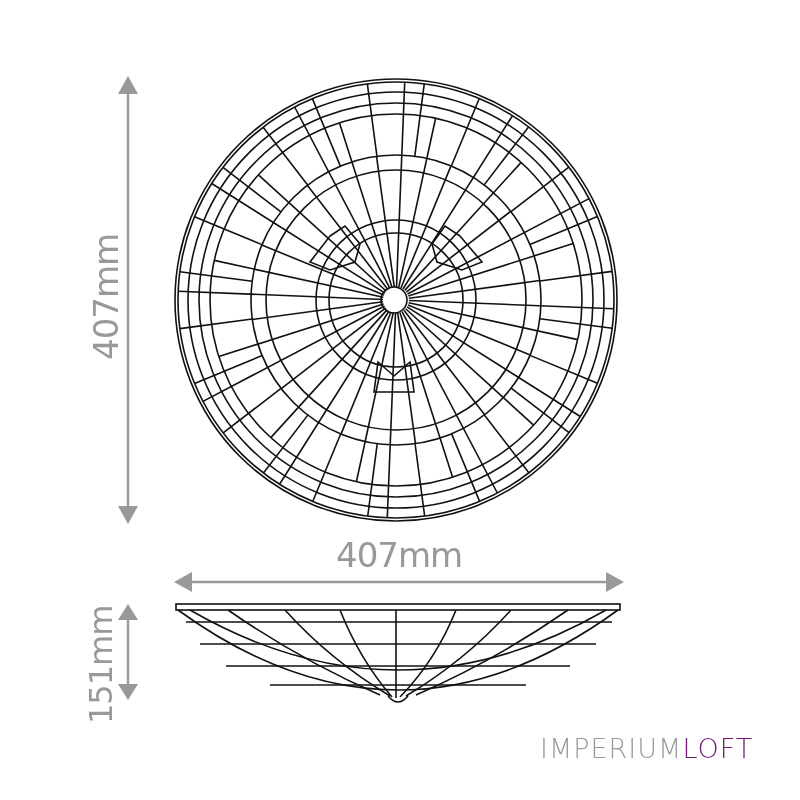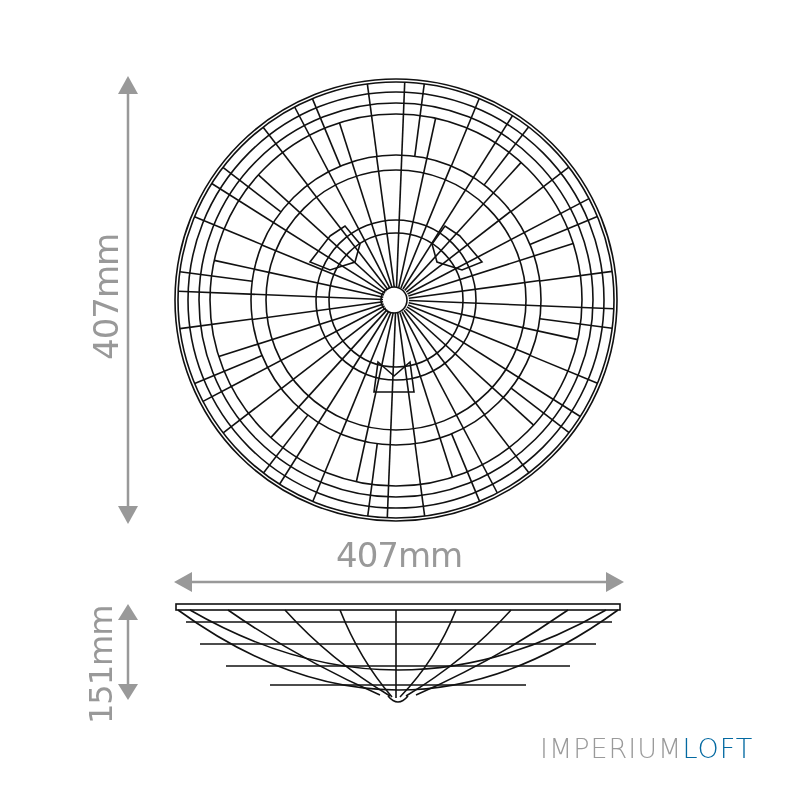--- a/index.html
+++ b/index.html
@@ -5,21 +5,21 @@
     html, body { margin: 0; padding: 0; background: #ffffff; }
     body { width: 800px; height: 800px; position: relative; overflow: hidden; font-family: "DejaVu Sans", sans-serif; }
     #stage { position: absolute; left: 0; top: 0; width: 800px; height: 800px; }
     .dim-label { position: absolute; color: #999999; font-family: "DejaVu Sans", sans-serif; font-size: 34px; letter-spacing: -1px; white-space: nowrap; }
     .vert { transform-origin: left top; transform: rotate(-90deg); }
     #label-height { left: 86px; top: 360px; }
     #label-width { left: 336px; top: 535px; }
     #label-depth { left: 82px; top: 724px; font-size: 32px; }
     #brand { position: absolute; left: 540px; top: 733px; font-family: "DejaVu Sans", sans-serif; font-size: 27px; font-weight: 300; letter-spacing: 1px; white-space: nowrap; }
     #brand .a { color: #9a9a9a; text-align: right; }
-    #brand .b { color: #0369a1; }
+    #brand .b { color: #701a75; }
   </style>
 </head>
 <body>
 
 <svg id="stage" width="800" height="800" viewBox="0 0 800 800" xmlns="http://www.w3.org/2000/svg">
 
   <g fill="#999999" stroke="#999999">
     <line x1="128" y1="92" x2="128" y2="508" stroke-width="2.5"></line>
     <polygon points="118,94 138,94 128,76" stroke="none"></polygon>
     <polygon points="118,506 138,506 128,524" stroke="none"></polygon>

